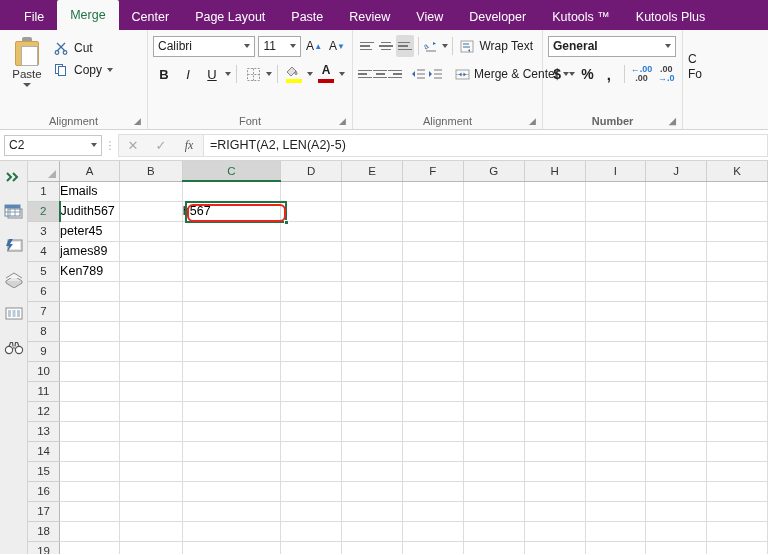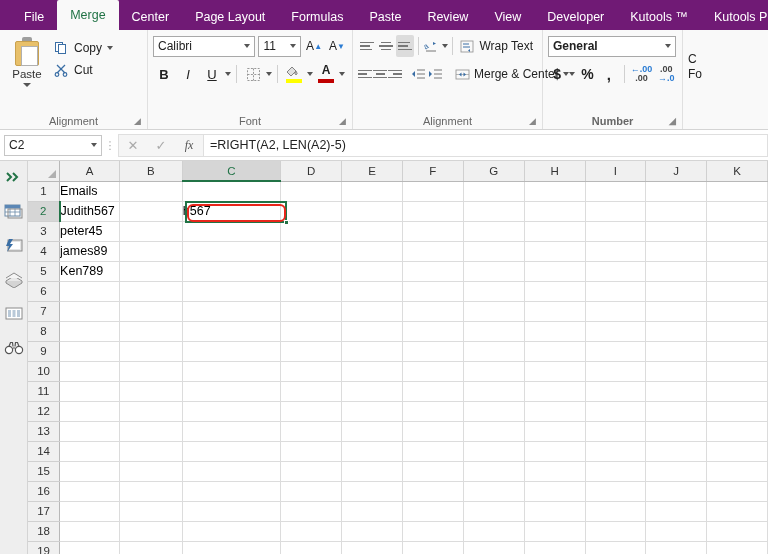--- a/index.html
+++ b/index.html
@@ -298,21 +298,20 @@
   }
 </style>
 </head>
 <body>
 
 <div class="tabbar" id="tabbar">
     <div class="tab">File</div>
     <div class="tab active">Merge</div>
     <div class="tab">Center</div>
     <div class="tab">Page Layout</div>
-    <div class="tab">Formulas</div>
     <div class="tab">Paste</div>
     <div class="tab">Review</div>
     <div class="tab">View</div>
     <div class="tab">Developer</div>
     <div class="tab">Kutools ™</div>
     <div class="tab">Kutools Plus</div>
   </div>
 
 <div class="ribbon">
 
@@ -324,37 +323,37 @@
           <div class="clip-body"></div>
           <div class="clip-page"></div>
         </div>
         <div class="paste-label">Paste</div>
         <div class="caret-dn"></div>
       </div>
       <div class="clip-cmds">
         <div class="cmd">
           <span class="ci">
             <svg width="14" height="14" viewBox="0 0 14 14">
-              <rect x="1.5" y="1.5" width="7" height="9" fill="#fff" stroke="#3a6ea5" stroke-width="1"></rect>
-              <rect x="4.5" y="3.5" width="7" height="9" fill="#fff" stroke="#3a6ea5" stroke-width="1"></rect>
-            </svg>
-          </span>
-          <span>Copy</span>
-          <span class="mini-caret"></span>
-        </div>
-        <div class="cmd">
-          <span class="ci">
-            <svg width="14" height="14" viewBox="0 0 14 14">
               <line x1="3" y1="2" x2="11" y2="10" stroke="#3a6ea5" stroke-width="1.2"></line>
               <line x1="11" y1="2" x2="3" y2="10" stroke="#3a6ea5" stroke-width="1.2"></line>
               <circle cx="3" cy="11.5" r="1.8" fill="none" stroke="#3a6ea5" stroke-width="1.2"></circle>
               <circle cx="11" cy="11.5" r="1.8" fill="none" stroke="#3a6ea5" stroke-width="1.2"></circle>
             </svg>
           </span>
           <span>Cut</span>
+        </div>
+        <div class="cmd">
+          <span class="ci">
+            <svg width="14" height="14" viewBox="0 0 14 14">
+              <rect x="1.5" y="1.5" width="7" height="9" fill="#fff" stroke="#3a6ea5" stroke-width="1"></rect>
+              <rect x="4.5" y="3.5" width="7" height="9" fill="#fff" stroke="#3a6ea5" stroke-width="1"></rect>
+            </svg>
+          </span>
+          <span>Copy</span>
+          <span class="mini-caret"></span>
         </div>
       </div>
     </div>
     <div class="group-label">Alignment</div>
     <div class="launcher">◢</div>
   </div>
 
   <div class="group g-font">
     <div class="row1">
       <div class="combo cbo-font">

